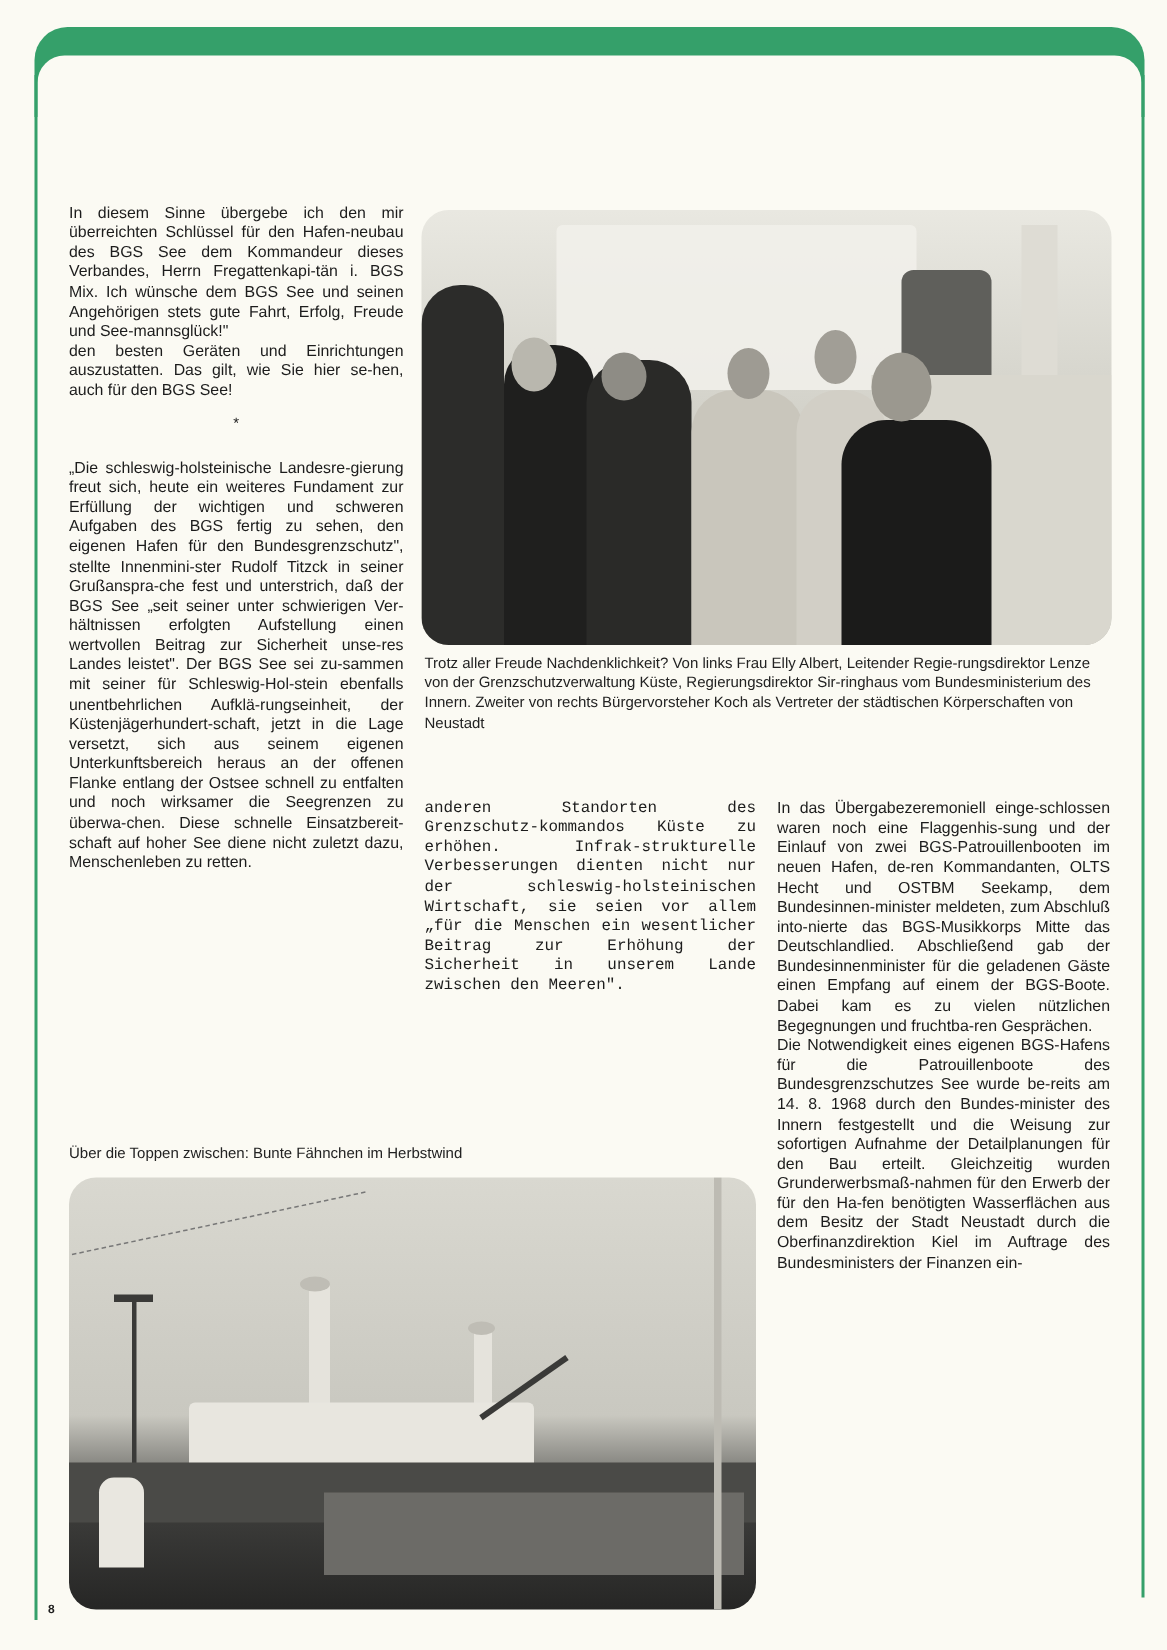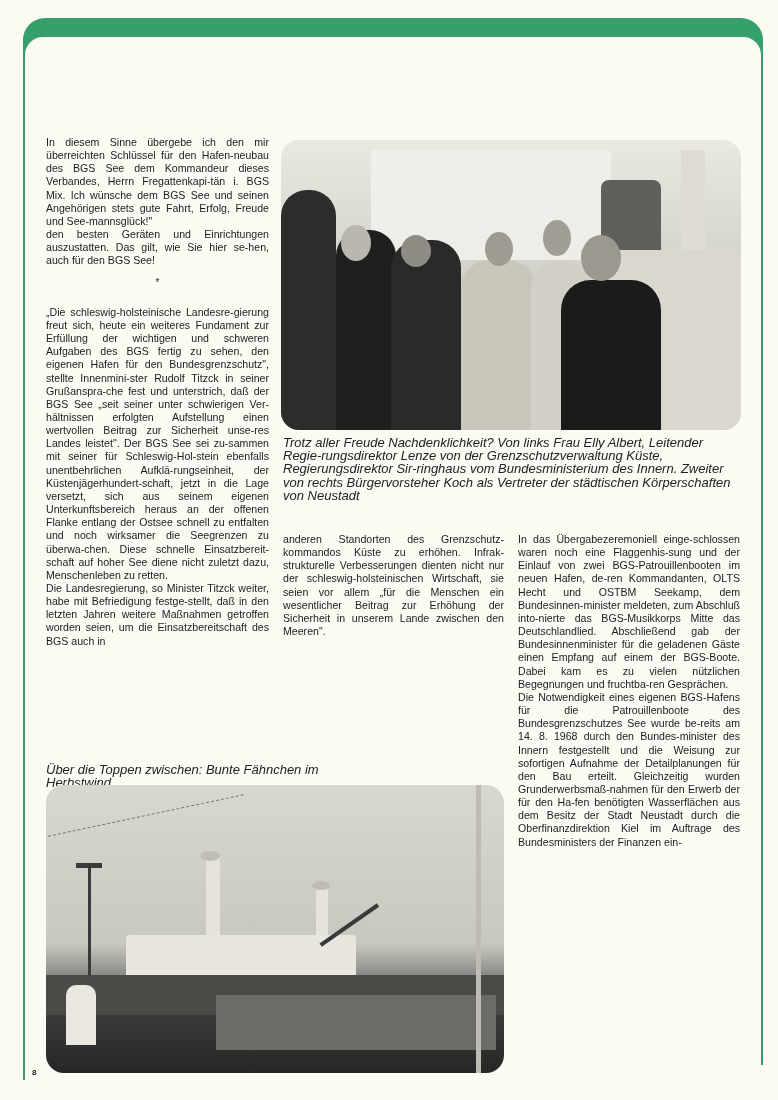--- a/index.html
+++ b/index.html
@@ -24,25 +24,25 @@
     .frame-right {
       position: absolute; left: 761px; top: 50px; width: 2px; height: 1015px;
       background: #35a06a;
     }
     .col {
       position: absolute; font-size: 10.6px; line-height: 13.15px;
       text-align: justify; hyphens: manual;
     }
     .col p { margin: 0; }
     .col1 { left: 46px; top: 136px; width: 223px; }
-    .col2 { left: 283px; top: 533px; width: 221px; }
+    .col2 { left: 283px; top: 533px; width: 221px; font-family: Liberation Mono, monospace; }
     .col3 { left: 518px; top: 533px; width: 222px; }
     .star { text-align: center; margin: 8px 0 17px 0 !important; font-size: 10px; }
     .caption {
-      position: absolute; font-style: italic; font-size: 13px; line-height: 13.2px;
+      position: absolute; font-size: 10px; line-height: 13.2px;
       color: #222;
     }
     .cap1 { left: 283px; top: 436px; width: 460px; }
     .cap2 { left: 46px; top: 763px; width: 300px; }
     .photo {
       position: absolute; border-radius: 18px; overflow: hidden;
     }
     .photo1 {
       left: 281px; top: 140px; width: 460px; height: 290px;
       background: linear-gradient(180deg, #e9e8e1 0%, #d6d5cd 40%, #bdbcb3 100%);
@@ -62,21 +62,20 @@
 <div class="frame-top"></div>
 <div class="frame-inner"></div>
 <div class="frame-left"></div>
 <div class="frame-right"></div>
 
 <div class="col col1">
   <p>In diesem Sinne übergebe ich den mir überreichten Schlüssel für den Hafen-neubau des BGS See dem Kommandeur dieses Verbandes, Herrn Fregattenkapi-tän i. BGS Mix. Ich wünsche dem BGS See und seinen Angehörigen stets gute Fahrt, Erfolg, Freude und See-mannsglück!"</p>
   <p>den besten Geräten und Einrichtungen auszustatten. Das gilt, wie Sie hier se-hen, auch für den BGS See!</p>
   <p class="star">*</p>
   <p>„Die schleswig-holsteinische Landesre-gierung freut sich, heute ein weiteres Fundament zur Erfüllung der wichtigen und schweren Aufgaben des BGS fertig zu sehen, den eigenen Hafen für den Bundesgrenzschutz", stellte Innenmini-ster Rudolf Titzck in seiner Grußanspra-che fest und unterstrich, daß der BGS See „seit seiner unter schwierigen Ver-hältnissen erfolgten Aufstellung einen wertvollen Beitrag zur Sicherheit unse-res Landes leistet". Der BGS See sei zu-sammen mit seiner für Schleswig-Hol-stein ebenfalls unentbehrlichen Aufklä-rungseinheit, der Küstenjägerhundert-schaft, jetzt in die Lage versetzt, sich aus seinem eigenen Unterkunftsbereich heraus an der offenen Flanke entlang der Ostsee schnell zu entfalten und noch wirksamer die Seegrenzen zu überwa-chen. Diese schnelle Einsatzbereit-schaft auf hoher See diene nicht zuletzt dazu, Menschenleben zu retten.</p>
-  <p>Die Landesregierung, so Minister Titzck weiter, habe mit Befriedigung festge-stellt, daß in den letzten Jahren weitere Maßnahmen getroffen worden seien, um die Einsatzbereitschaft des BGS auch in</p>
 </div>
 
 <div class="photo photo1">
 
   <div class="shape" style="left:90px;top:10px;width:240px;height:110px;background:#f1f0ea;opacity:.9;border-radius:4px;"></div>
   <div class="shape" style="left:320px;top:40px;width:60px;height:80px;background:#5f5f5b;border-radius:8px;"></div>
   <div class="shape" style="left:400px;top:10px;width:24px;height:170px;background:#dedcd4;"></div>
   <div class="shape" style="left:300px;top:110px;width:160px;height:180px;background:#d9d7ce;"></div>
   <div class="shape" style="left:0px;top:50px;width:55px;height:240px;background:#2c2c2a;border-radius:26px 26px 0 0;"></div>
   <div class="shape" style="left:55px;top:90px;width:60px;height:200px;background:#1f1f1e;border-radius:26px 26px 0 0;"></div>

